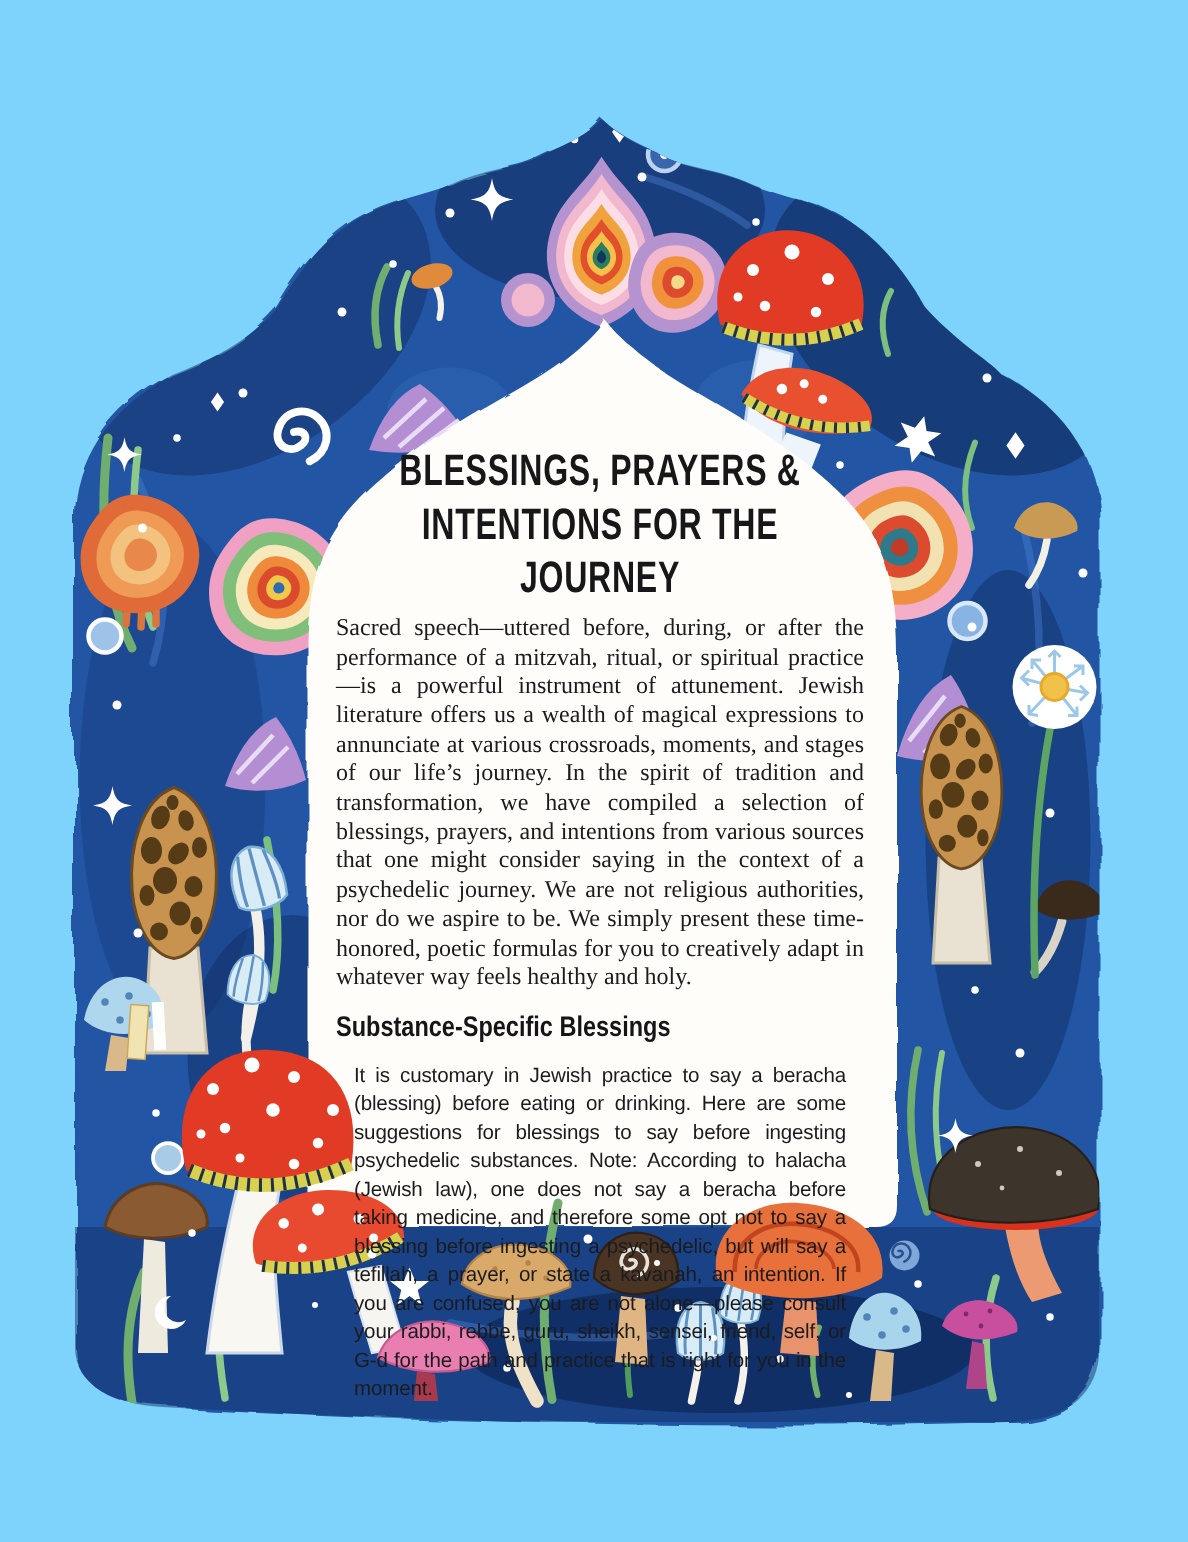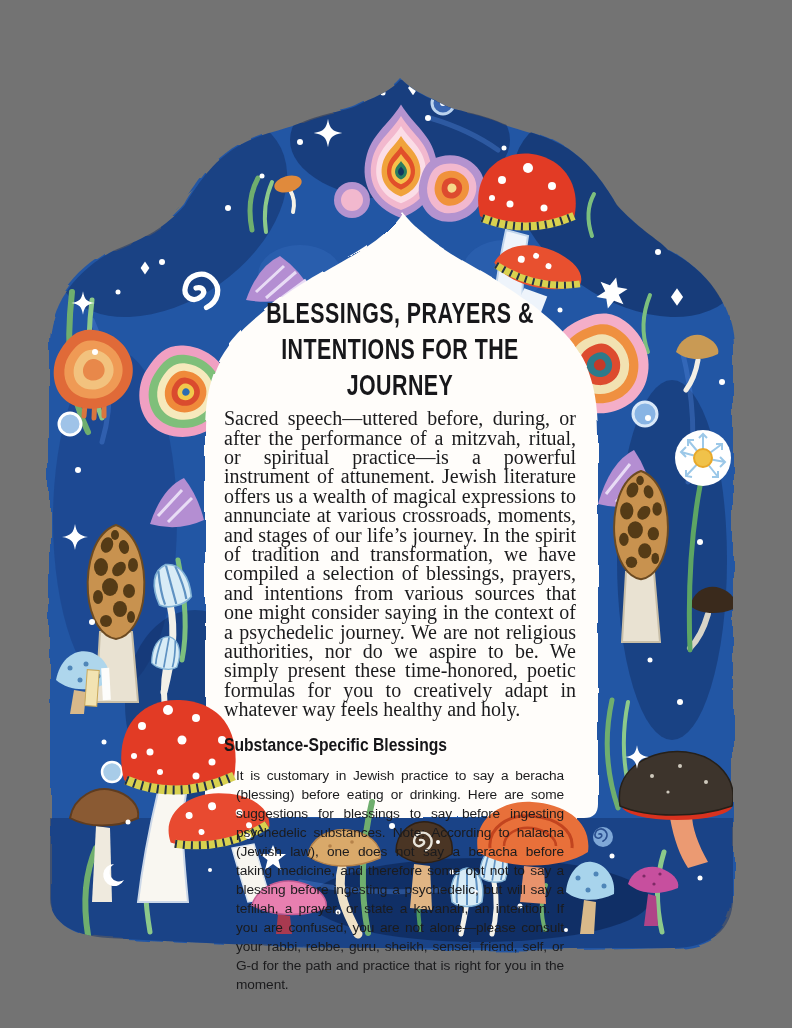--- a/index.html
+++ b/index.html
@@ -1,23 +1,23 @@
 <!DOCTYPE html>
 <html><head>
 <meta charset="utf-8">
 <style>
   html,body{margin:0;padding:0;background:#fff;}
-  .page{position:relative;width:792px;height:1028px;background:#737373;overflow:hidden;
+  .page{position:relative;width:792px;height:1028px;background:#7dd3fc;overflow:hidden;
         font-family:"Liberation Sans",sans-serif;}
   .illus{position:absolute;left:0;top:0;}
   .text-window{position:absolute;left:224px;top:295px;width:352px;color:#1b1b1d;}
   .title{text-align:center;font-family:"Liberation Sans",sans-serif;font-size:23px;font-weight:700;
          letter-spacing:.5px;line-height:1.22;margin:0 0 30px;transform:scale(.93,1.28);
          transform-origin:50% 0;color:#17171a;}
-  .intro{font-family:"Liberation Serif","DejaVu Serif",serif;font-size:20px;line-height:19.4px;
+  .intro{font-family:"Liberation Serif","DejaVu Serif",serif;font-size:16px;line-height:19.4px;
          text-align:justify;margin:0 0 15px;}
   .section-heading{font-family:"Liberation Sans",sans-serif;font-size:16.5px;font-weight:700;
          margin:0 0 5px;transform:scale(.95,1.15);transform-origin:0 50%;color:#151518;}
   .section-body{font-family:"Liberation Sans",sans-serif;font-size:13.7px;line-height:19px;
          text-align:justify;letter-spacing:-.1px;margin:12px;}
 </style>
 </head>
 <body>
 
 <div class="page">

